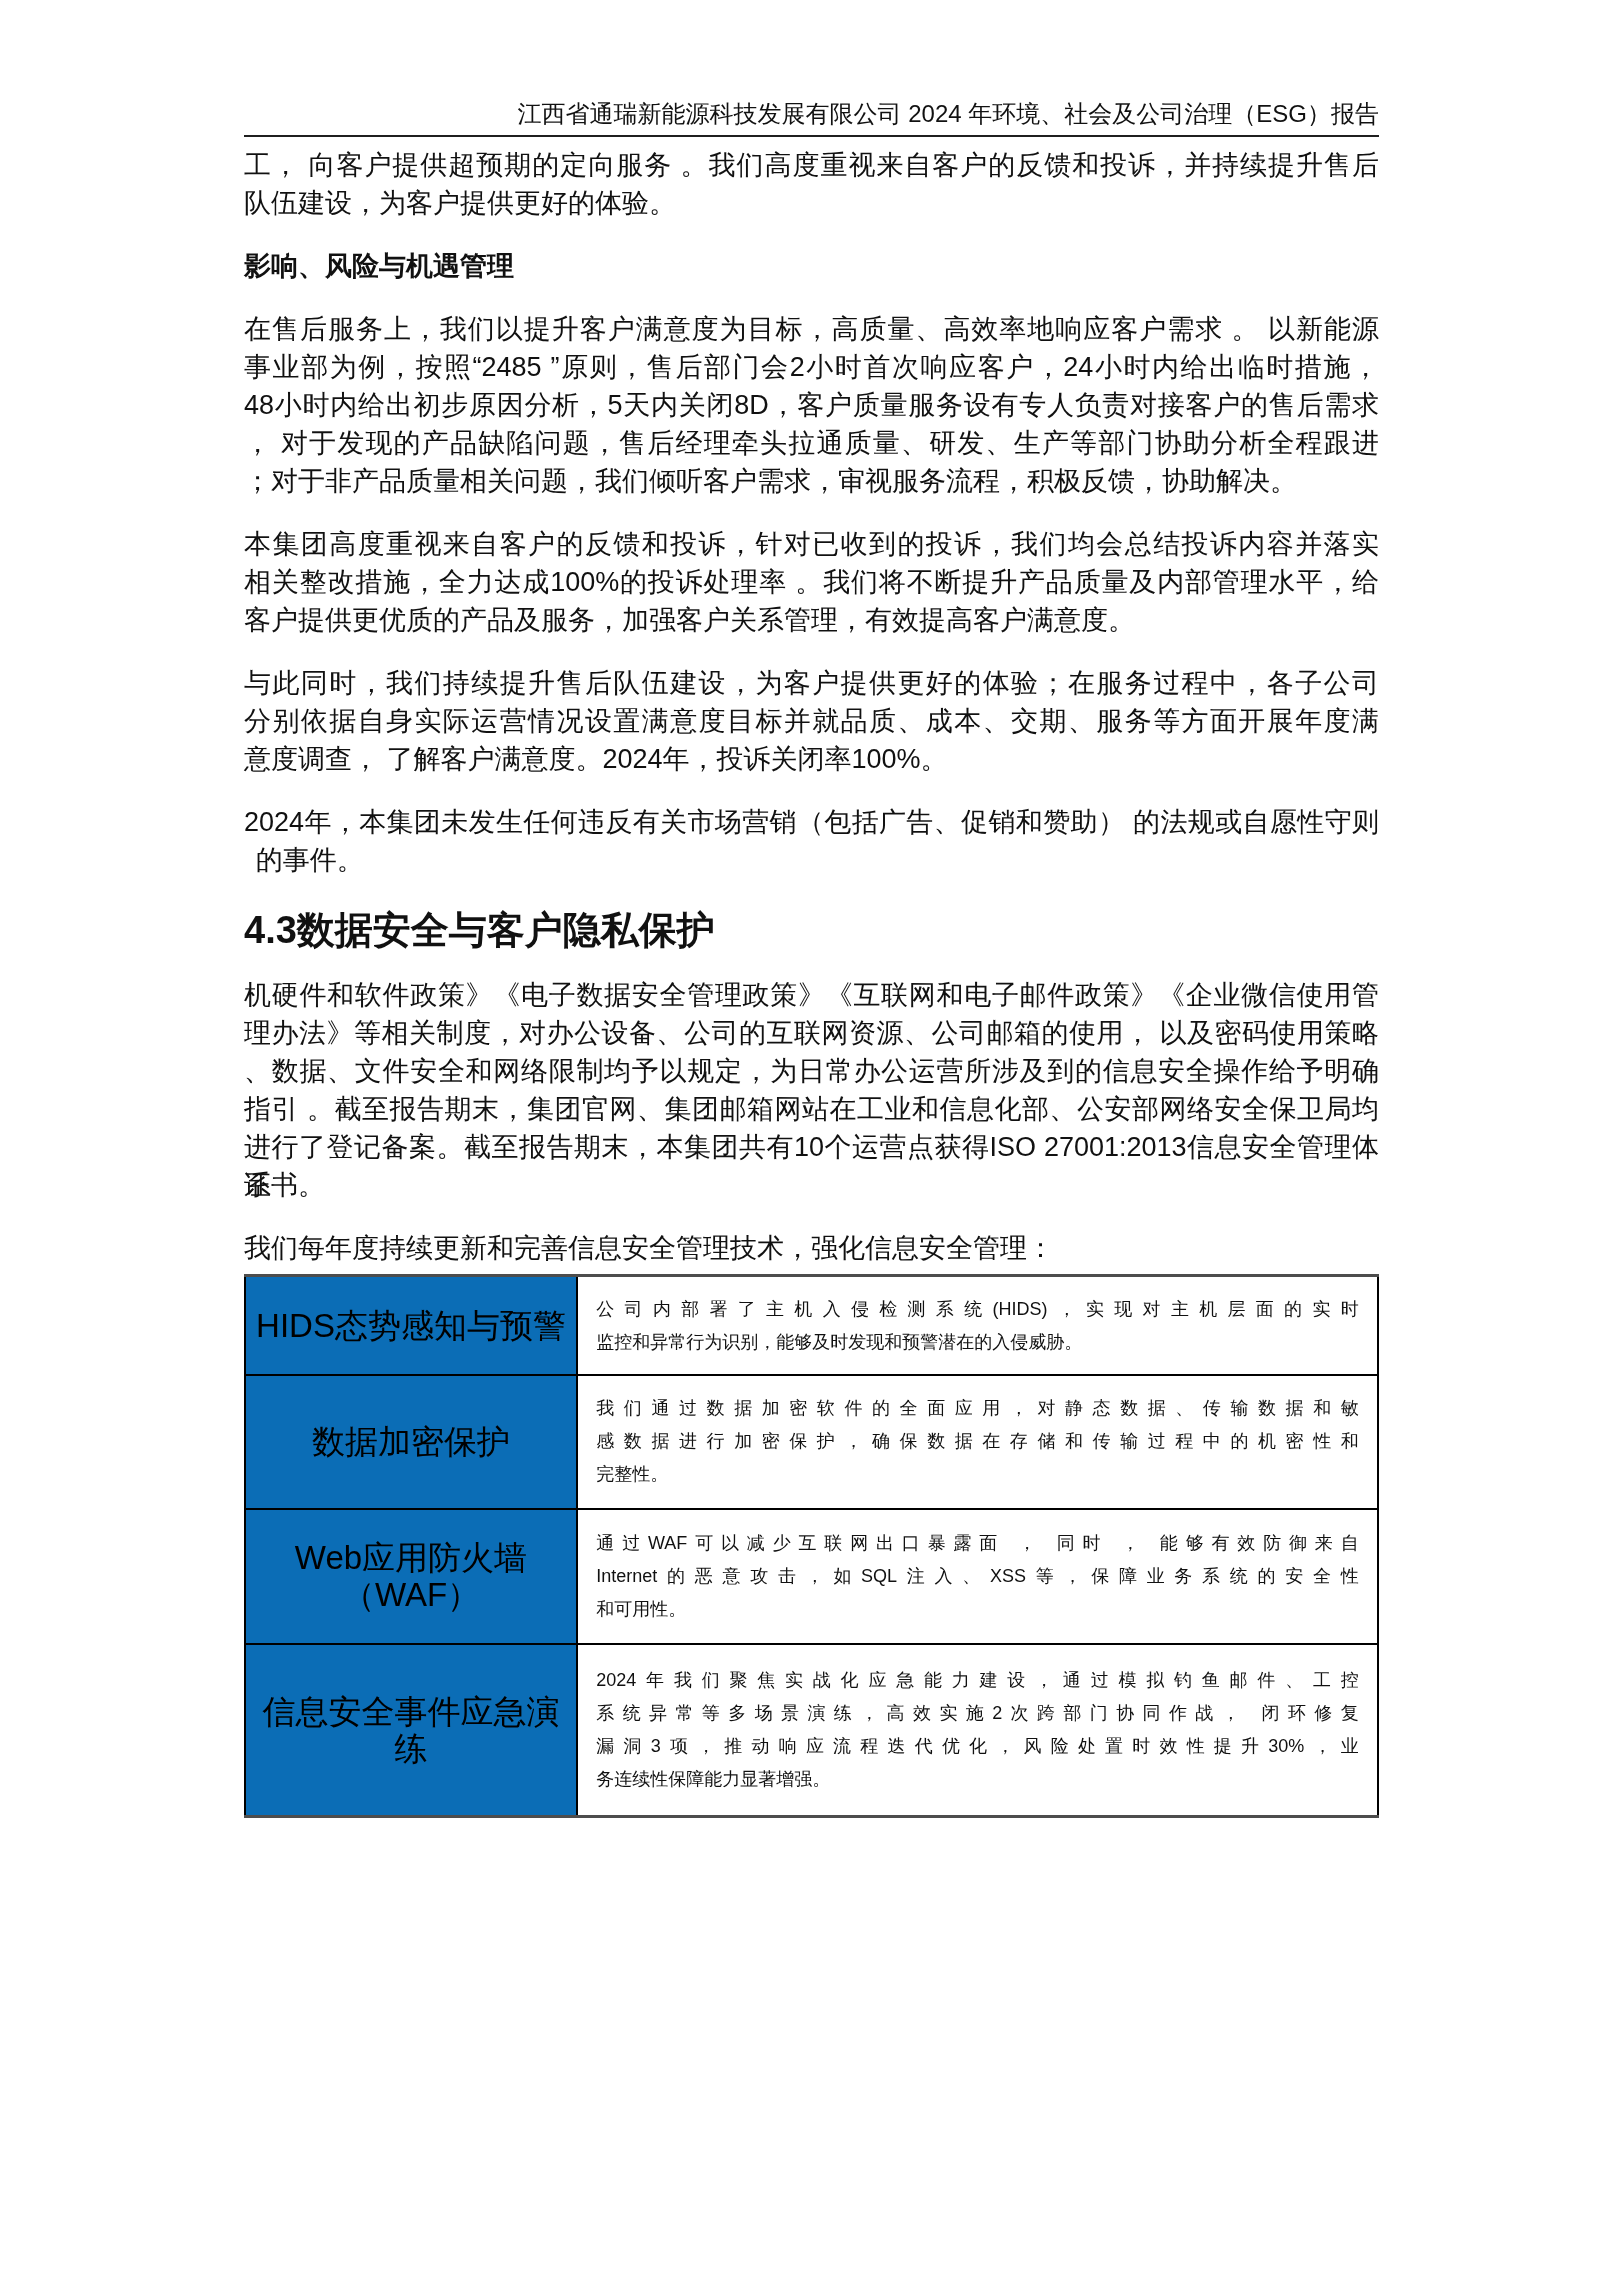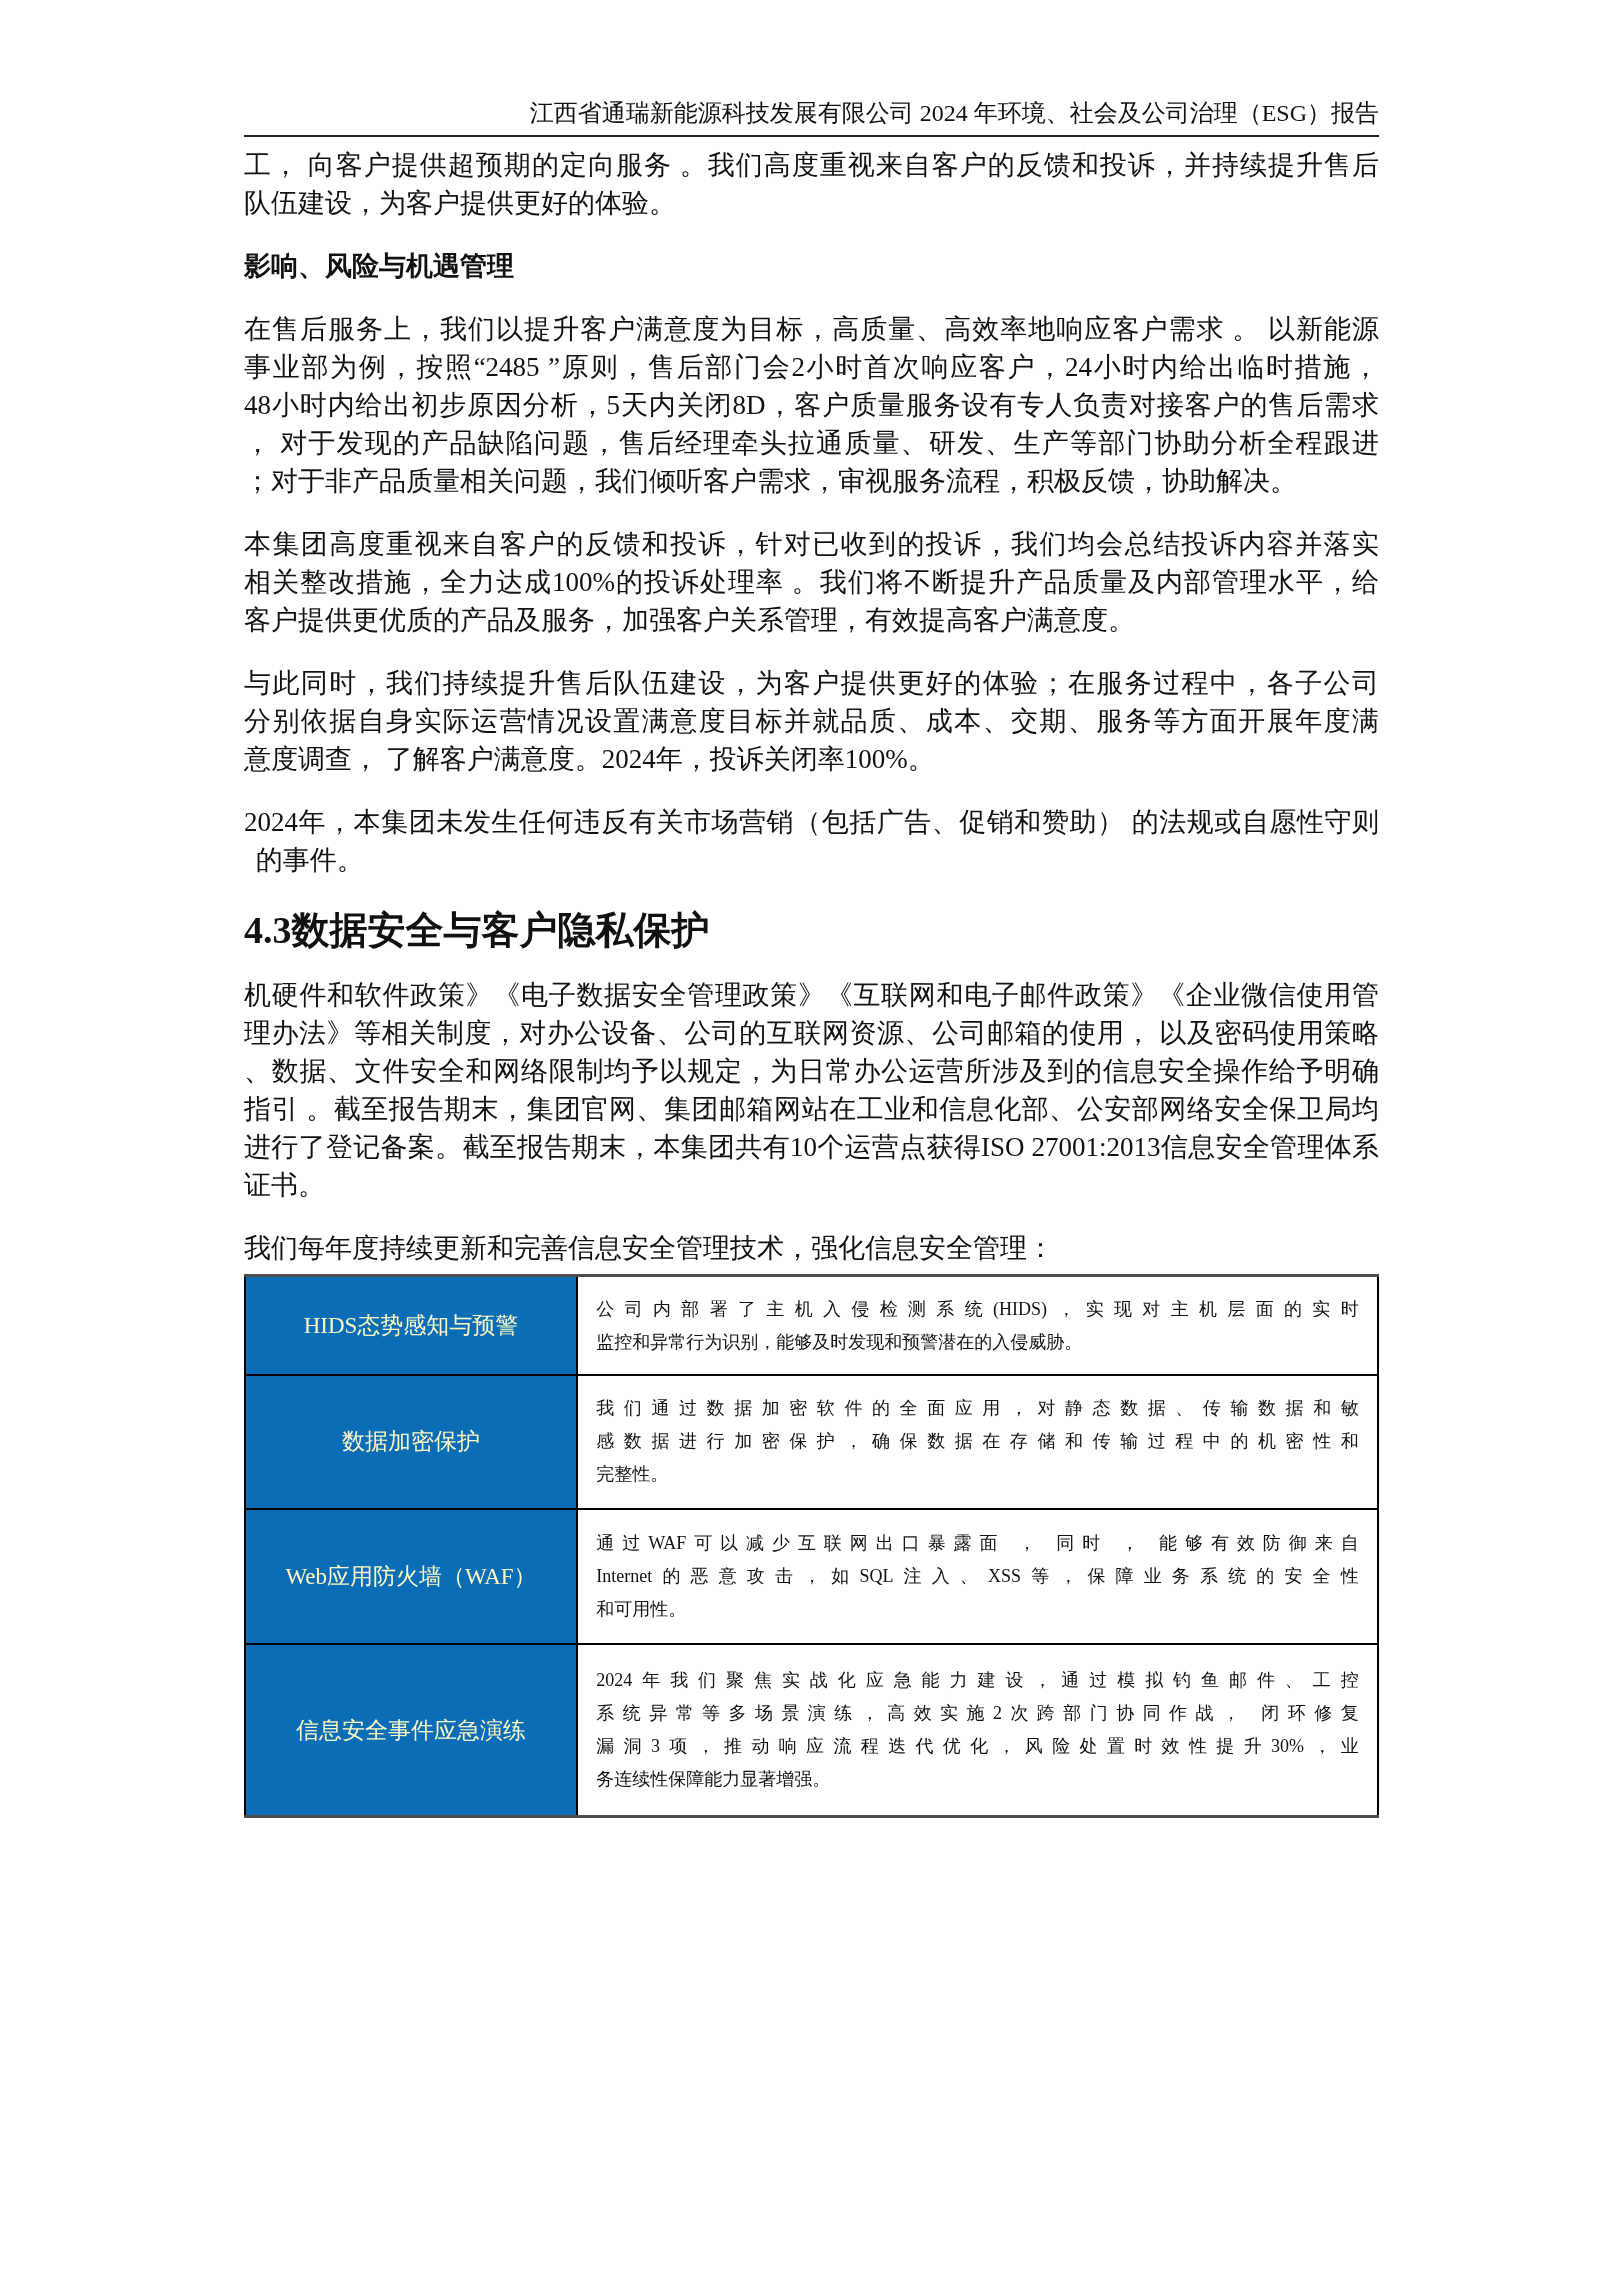--- a/index.html
+++ b/index.html
@@ -1,21 +1,21 @@
 <!DOCTYPE html>
 <html style="--accent: #0b6db6;font-size:10.5px"><head>
 <meta charset="utf-8">
 <style>
   html,body { margin:0; padding:0; background:#ffffff; }
   .page {
     position:relative;
     width:1623px;
     height:1915px;
     background:#ffffff;
-    font-family:Liberation Serif, serif;
+    font-family:Liberation Sans, sans-serif;
     color:#111111;
     overflow:hidden;
   }
   
   .hdr {
     position:absolute;
     left:244px;
     top:97px;
     width:1135px;
     text-align:right;
@@ -68,23 +68,23 @@
     border-top:3.9px solid #4d4d4d;
     border-bottom:3.9px solid #4d4d4d;
   }
   table.sec-table td {
     border:2px solid #000000;
     vertical-align:middle;
   }
   td.feature {
     width:328px;
     background:var(--accent,#0b6db6);
-    color:#fef9c3;
+    color:#000000;
     text-align:center;
-    font-size:23px;
+    font-size:33px;
     line-height:37px;
   }
   td.desc {
     padding:0 18.3px;
     font-size:18px;
   }
   .cline {
     line-height:33px;
     height:33px;
     white-space:nowrap;

